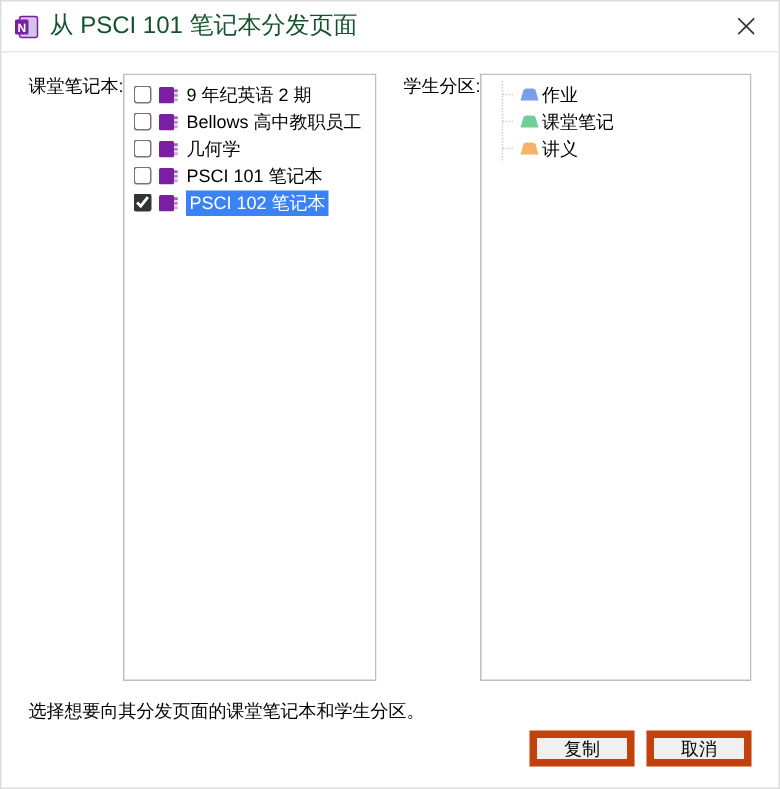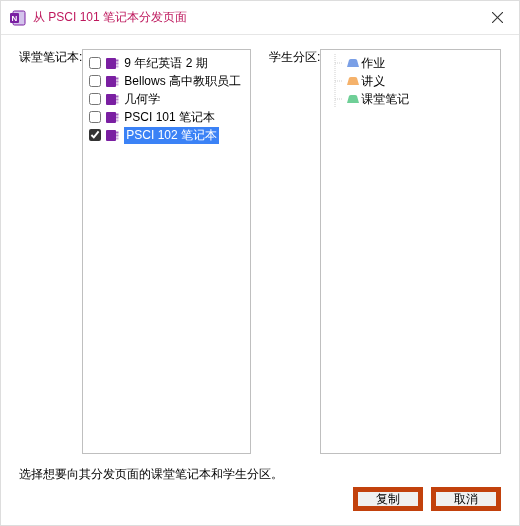--- a/index.html
+++ b/index.html
@@ -20,21 +20,21 @@
     display: flex;
     align-items: center;
     border-bottom: 1px solid #e6e6e6;
     padding: 0 0 0 8px;
   }
   .app-icon {
     width: 18px; height: 18px;
     margin-right: 6px;
     display: inline-flex; align-items: center; justify-content: center;
   }
-  .title-text { font-size: 12px; color: #be185d; }
+  .title-text { font-size: 16px; color: #14532d; }
   .close-btn {
     margin-left: auto;
     width: 44px; height: 100%;
     display: flex; align-items: center; justify-content: center;
     cursor: pointer;
   }
   .close-btn svg { width: 11px; height: 11px; }
   .content {
     flex: 1;
     display: flex;
@@ -213,38 +213,38 @@
         </div>
         <div class="sec-item">
           <span class="tree-line">
             <svg width="14" height="18" viewBox="0 0 14 18">
               <line x1="4" y1="0" x2="4" y2="18" stroke="#cfcfcf" stroke-dasharray="1 1"></line>
               <line x1="4" y1="9" x2="12" y2="9" stroke="#cfcfcf" stroke-dasharray="1 1"></line>
             </svg>
           </span>
           <span class="tab-icon">
             <svg viewBox="0 0 16 10" width="16" height="10">
-              <path d="M2 9 L4 2 Q4.5 1 6 1 L10 1 Q11.5 1 12 2 L14 9 Z" fill="#f5b26b"></path>
-            </svg>
-          </span>
-          <span>讲义</span>
+              <path d="M2 9 L4 2 Q4.5 1 6 1 L10 1 Q11.5 1 12 2 L14 9 Z" fill="#6fcf97"></path>
+            </svg>
+          </span>
+          <span>课堂笔记</span>
         </div>
         <div class="sec-item">
           <span class="tree-line">
             <svg width="14" height="18" viewBox="0 0 14 18">
               <line x1="4" y1="0" x2="4" y2="18" stroke="#cfcfcf" stroke-dasharray="1 1"></line>
               <line x1="4" y1="9" x2="12" y2="9" stroke="#cfcfcf" stroke-dasharray="1 1"></line>
             </svg>
           </span>
           <span class="tab-icon">
             <svg viewBox="0 0 16 10" width="16" height="10">
-              <path d="M2 9 L4 2 Q4.5 1 6 1 L10 1 Q11.5 1 12 2 L14 9 Z" fill="#6fcf97"></path>
-            </svg>
-          </span>
-          <span>课堂笔记</span>
+              <path d="M2 9 L4 2 Q4.5 1 6 1 L10 1 Q11.5 1 12 2 L14 9 Z" fill="#f5b26b"></path>
+            </svg>
+          </span>
+          <span>讲义</span>
         </div>
       </div>
   </div>
 </div>
 
 <div class="footer">
   <div class="hint">选择想要向其分发页面的课堂笔记本和学生分区。</div>
   <div class="btn-row">
     <button class="btn">复制</button>
     <button class="btn">取消</button>

